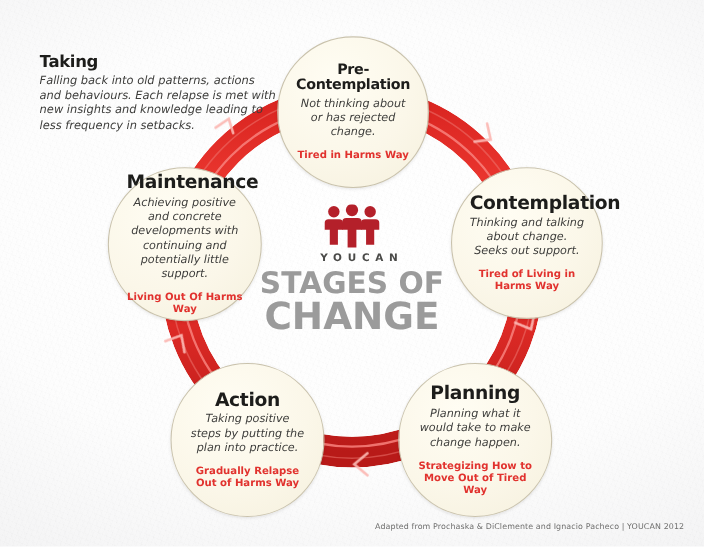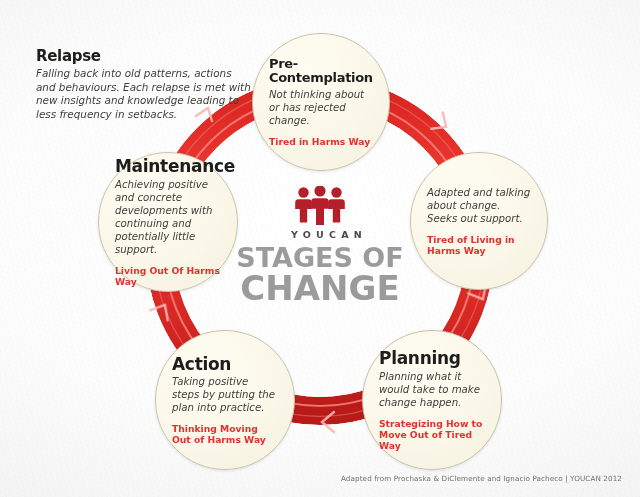--- a/index.html
+++ b/index.html
@@ -36,20 +36,21 @@
   }
   .circle {
     position: absolute;
     border-radius: 50%;
     background: radial-gradient(circle at 38% 30%, #fffdf3 0%, #fbf7e9 55%, #f5f0dd 100%);
     border: 1px solid #c9c2ac;
     box-sizing: border-box;
     display: flex;
     flex-direction: column;
     justify-content: center;
+    text-align: center;
     box-shadow: 0 1px 3px rgba(0,0,0,.10);
   }
   .circle-inner {
     padding: 0 16px;
   }
   .node-title {
     font-family: "DejaVu Sans", sans-serif;
     font-weight: bold;
     font-size: 17px;
     color: #1d1d1b;
@@ -180,52 +181,53 @@
 
       <path d="M196 116 l12 -8 l4 13" transform="rotate(0 204 112)"></path>
 
       <path d="M432 118 l10 11 l10 -11" transform="rotate(-55 442 124)"></path>
     </g>
 
     <g stroke="#ffffff" stroke-width="0" fill="none"></g>
   </svg>
 
   <div id="relapse-block">
-    <div id="relapse-title">Relapse</div>
+    <div id="relapse-title">Taking</div>
     <div id="relapse-desc">Falling back into old patterns, actions and behaviours. Each relapse is met with new insights and knowledge leading to less frequency in setbacks.</div>
   </div>
 
   <div class="circle" id="circle-precontemplation">
     <div class="circle-inner">
       <div class="node-title">Pre-Contemplation</div>
       <div class="node-desc">Not thinking about or has rejected change.</div>
       <div class="node-sub">Tired in Harms Way</div>
     </div>
   </div>
 
   <div class="circle" id="circle-contemplation">
     <div class="circle-inner">
-      <div class="node-desc">Adapted and talking about change. Seeks out support.</div>
+      <div class="node-title">Contemplation</div>
+      <div class="node-desc">Thinking and talking about change. Seeks out support.</div>
       <div class="node-sub">Tired of Living in Harms Way</div>
     </div>
   </div>
 
   <div class="circle" id="circle-planning">
     <div class="circle-inner">
       <div class="node-title">Planning</div>
       <div class="node-desc">Planning what it would take to make change happen.</div>
       <div class="node-sub">Strategizing How to Move Out of Tired Way</div>
     </div>
   </div>
 
   <div class="circle" id="circle-action">
     <div class="circle-inner">
       <div class="node-title">Action</div>
       <div class="node-desc">Taking positive steps by putting the plan into practice.</div>
-      <div class="node-sub">Thinking Moving Out of Harms Way</div>
+      <div class="node-sub">Gradually Relapse Out of Harms Way</div>
     </div>
   </div>
 
   <div class="circle" id="circle-maintenance">
     <div class="circle-inner">
       <div class="node-title">Maintenance</div>
       <div class="node-desc">Achieving positive and concrete developments with continuing and potentially little support.</div>
       <div class="node-sub">Living Out Of Harms Way</div>
     </div>
   </div>

